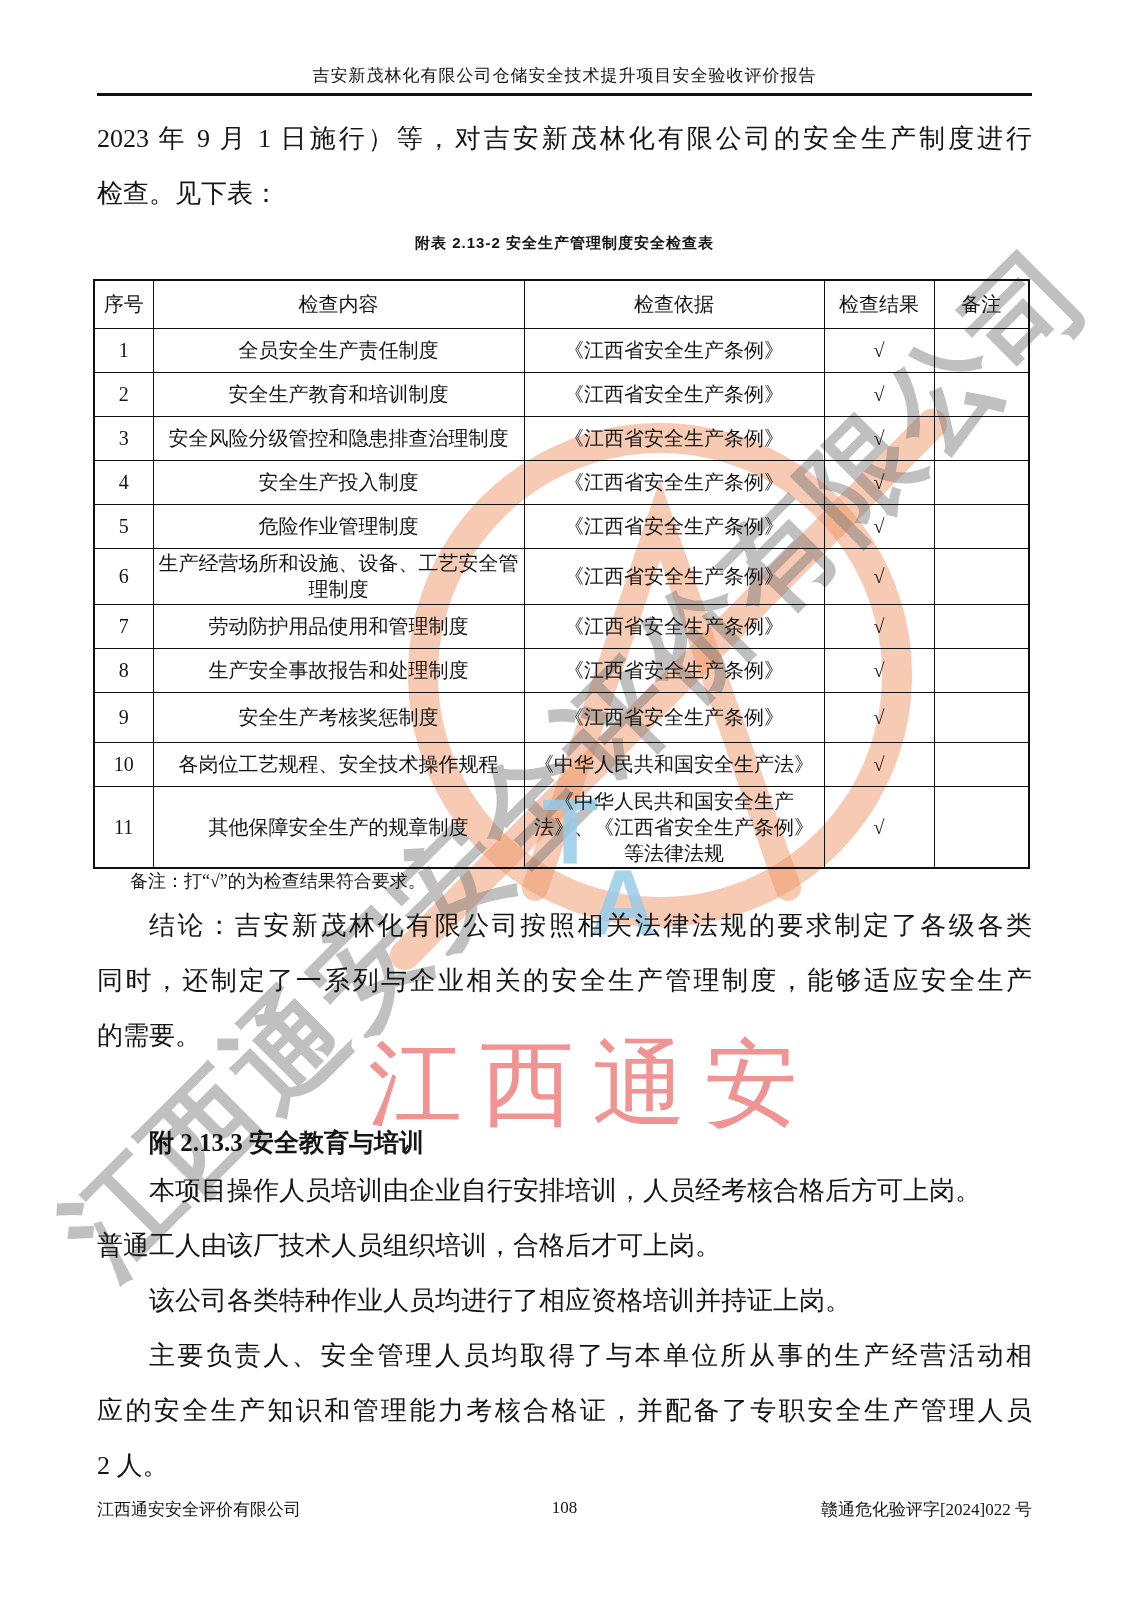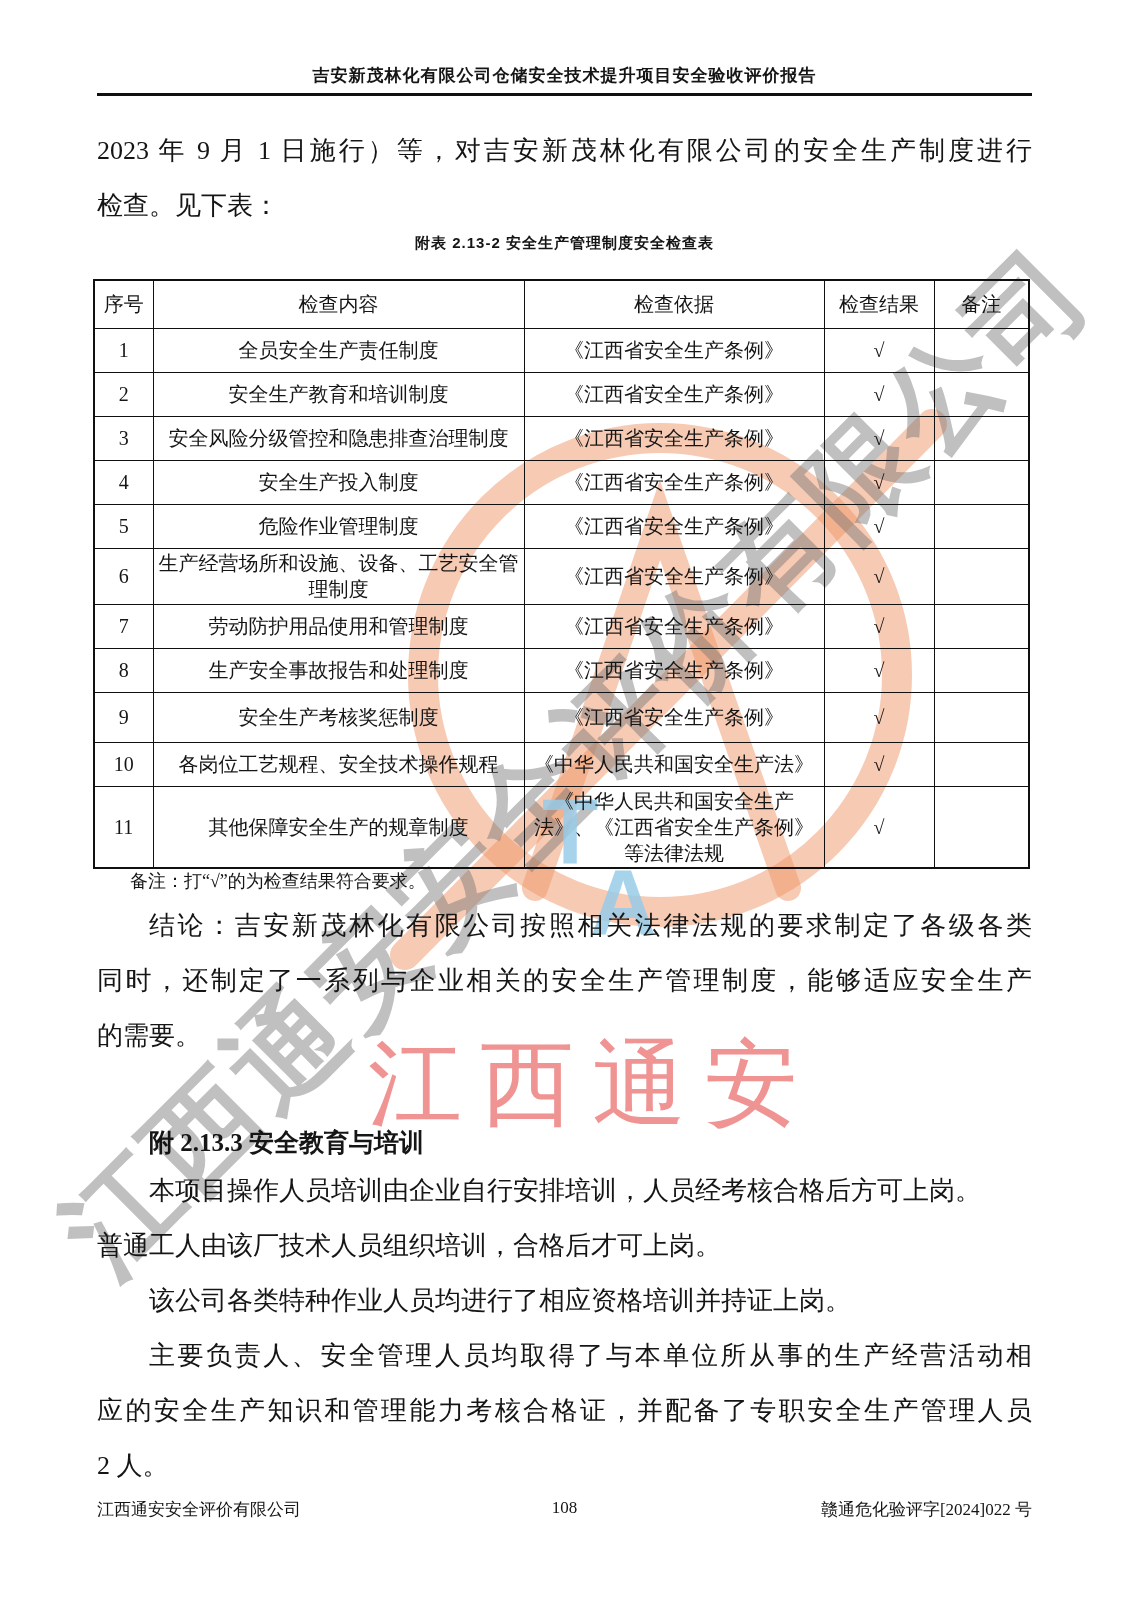--- a/index.html
+++ b/index.html
@@ -28,21 +28,21 @@
     color:rgba(236,128,128,0.85);white-space:nowrap;
   }
   .wm-ta{position:absolute;font-family:"Liberation Sans","DejaVu Sans",sans-serif;
     font-weight:bold;color:rgba(152,203,232,0.85);line-height:1;}
   .wm-t{left:542px;top:786px;font-size:92px;}
   .wm-a{left:590px;top:856px;font-size:92px;}
 
   
   .hdr-title{
     position:absolute;left:97px;top:64px;width:935px;text-align:center;
-    font-size:17px;font-weight:bold;letter-spacing:1px;
+    font-size:17px;font-weight:normal;letter-spacing:1px;
   }
   .hdr-rule{position:absolute;left:97px;top:93px;width:935px;height:3px;background:#101010;}
   .wrapblk{position:absolute;left:97px;width:935px;font-size:26px;line-height:55px;}
   .wrapblk .ln{height:55px;white-space:nowrap;}
   .wrapblk .ln.just{text-align:justify;text-align-last:justify;white-space:normal;}
   .indent{text-indent:52px;}
 
   
   .tbl-title{
     position:absolute;left:97px;top:234px;width:935px;text-align:center;
@@ -94,21 +94,21 @@
     <div class="wm-ta wm-t">T</div>
     <div class="wm-ta wm-a">A</div>
     <div class="wm-red">江西通安</div>
   </div>
 
   <div class="layer content">
 
     <div class="hdr-title">吉安新茂林化有限公司仓储安全技术提升项目安全验收评价报告</div>
     <div class="hdr-rule"></div>
 
-    <div class="wrapblk" style="top:123px;">
+    <div class="wrapblk" style="top:111px;">
       <div class="ln just">2023 年 9 月 1 日施行）等，对吉安新茂林化有限公司的安全生产制度进行</div>
       <div class="ln">检查。见下表：</div>
     </div>
 
     <div class="tbl-title">附表 2.13-2 安全生产管理制度安全检查表</div>
 
     <table class="chk">
       <colgroup>
         <col class="c-no">
           <col class="c-content">

